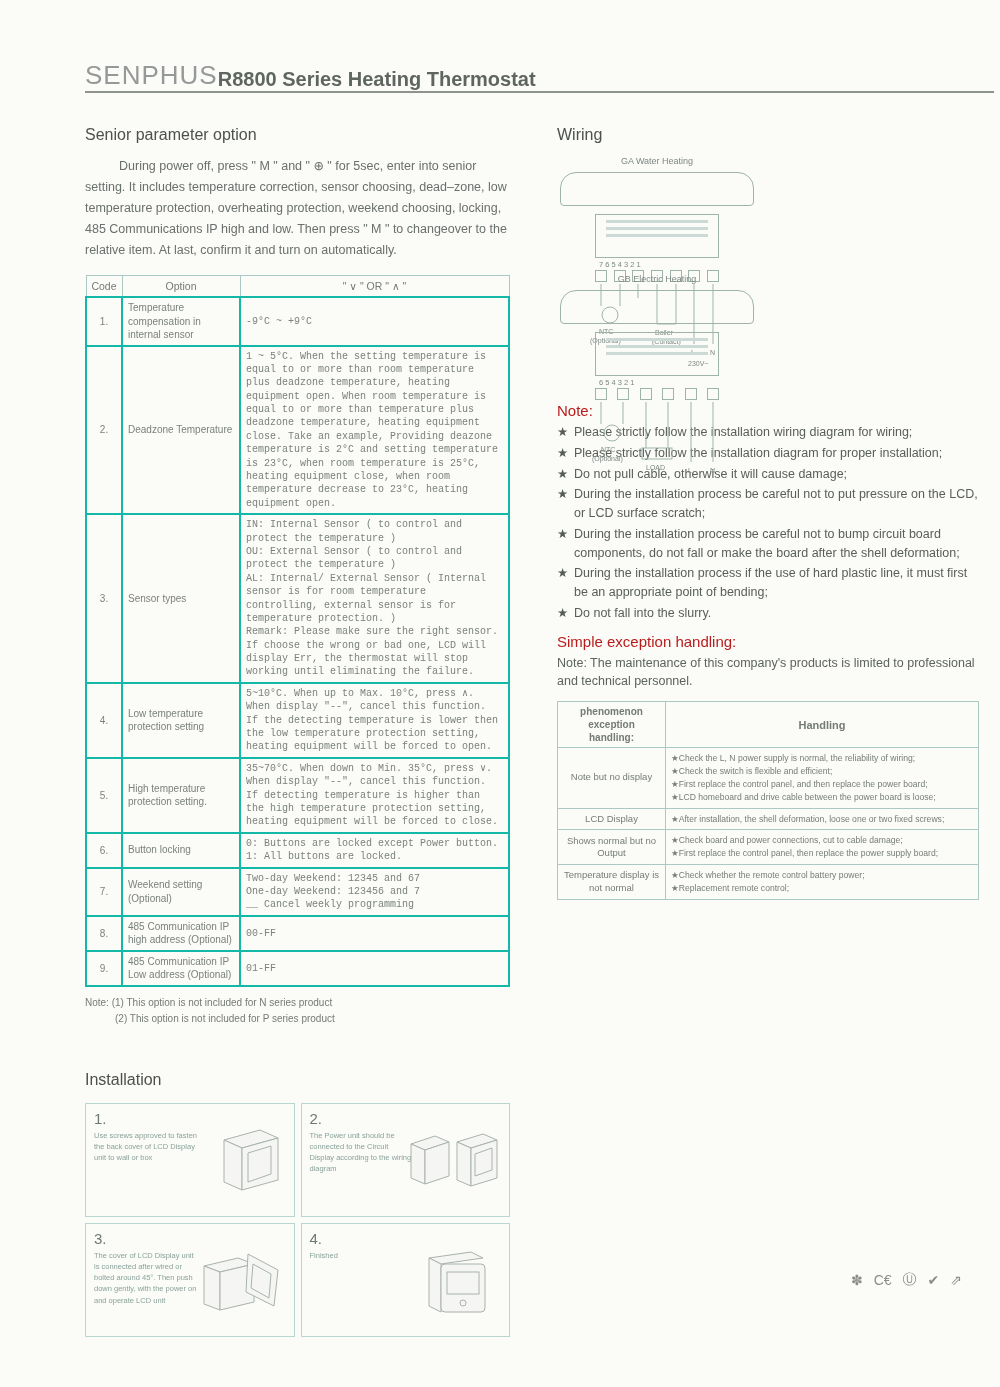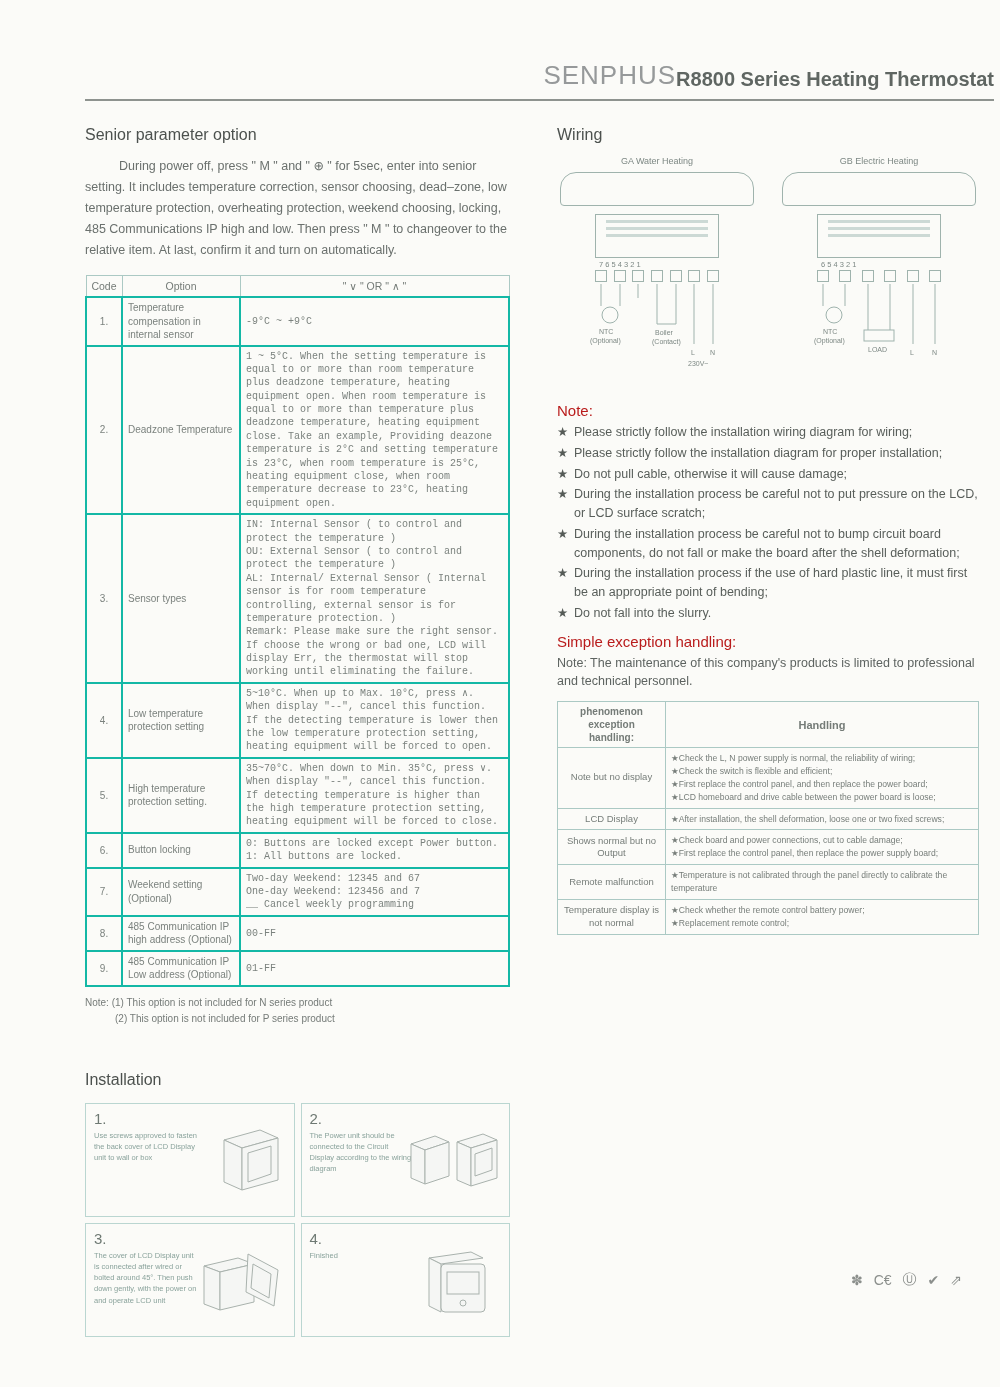--- a/index.html
+++ b/index.html
@@ -1,21 +1,21 @@
 <!DOCTYPE html>
 <html><head>
 <meta charset="utf-8">
 <style>
   * { margin:0; padding:0; box-sizing:border-box; }
   html,body { background:#e9e9e6; }
   body { font-family:"Liberation Sans", sans-serif; }
   .page { position:relative; width:1000px; height:1387px; margin:0 auto; background:#fbfbf8; overflow:hidden; color:#5f6662; }
 
   
-  .page-header { position:absolute; left:85px; right:6px; top:60px; display:flex; justify-content:flex-end; align-items:flex-end; border-bottom:2px solid #8e938f; padding-bottom:8px; }
+  .page-header { position:absolute; left:85px; right:6px; top:60px; display:flex; justify-content:flex-start; align-items:flex-end; border-bottom:2px solid #8e938f; }
   .brand { font-size:26px; color:#96999a; letter-spacing:1px; font-weight:400; }
   .doc-title { font-size:20px; font-weight:bold; color:#22262
 3; }
 
   
   .col-left  { position:absolute; left:85px;  top:126px; width:425px; }
   .col-right { position:absolute; left:557px; top:126px; width:422px; }
 
   h2.sec { font-size:16px; font-weight:400; color:#4c514e; margin-bottom:12px; }
   h3.sub { font-size:15px; font-weight:400; color:#b91c1c; margin:10px 0 4px; }
@@ -38,21 +38,21 @@
   .install-head { margin-top:44px; }
   .install-grid { display:grid; grid-template-columns:1fr 1fr; gap:6px; margin-top:14px; }
   .install-box { position:relative; border:1px solid #bad6d1; height:114px; padding:6px 8px; overflow:hidden; }
   .step-num  { font-size:15px; color:#6e7973; }
   .step-text { width:54%; font-size:7.5px; line-height:1.5; color:#8aa39c; margin-top:3px; }
   .step-art  { position:absolute; right:8px; top:16px; }
   .ln { fill:#f5f6f4; stroke:#a9b2ad; stroke-width:1; }
   .ln2 { fill:none; stroke:#a9b2ad; stroke-width:1; }
 
   
-  .wiring-row { display:flex; justify-content:space-between; margin-top:6px; height:236px; }
+  .wiring-row { display:flex; justify-content:space-between; margin-top:6px; height:236px;flex-direction:column; }
   .diagram { position:relative; width:200px; height:232px; }
   .diag-label { position:absolute; top:0; width:100%; text-align:center; font-size:9px; color:#7d8884; }
   .plate  { position:absolute; top:16px; left:3px; width:194px; height:34px; border:1px solid #9fb3ad; border-radius:16px 16px 4px 4px; }
   .module { position:absolute; top:58px; left:38px; width:124px; height:44px; border:1px solid #9fb3ad; padding:5px 10px; }
   .module i { display:block; height:3px; background:#ccd9d5; margin-bottom:4px; }
   .term-nums { position:absolute; top:104px; left:38px; width:124px; display:flex; justify-content:space-between; padding:0 4px; font-size:7.5px; color:#7d8884; letter-spacing:0; }
   .term-row  { position:absolute; top:114px; left:38px; width:124px; display:flex; justify-content:space-between; }
   .term-row b { display:block; width:12px; height:12px; border:1px solid #9fb3ad; }
   .wires { position:absolute; top:128px; left:0; }
 
@@ -356,24 +356,20 @@
         <tr>
           <td class="phen pre">LCD Display</td>
           <td class="hand pre">★After installation, the shell deformation, loose one or two fixed screws;</td>
         </tr>
         <tr>
           <td class="phen pre">Shows normal but no Output</td>
           <td class="hand pre">★Check board and power connections, cut to cable damage;
 ★First replace the control panel, then replace the power supply board;</td>
         </tr>
         <tr>
-          <td class="phen pre">Remote malfunction</td>
-          <td class="hand pre">★Temperature is not calibrated through the panel directly to calibrate the temperature</td>
-        </tr>
-        <tr>
           <td class="phen pre">Temperature display is not normal</td>
           <td class="hand pre">★Check whether the remote control battery power;
 ★Replacement remote control;</td>
         </tr>
       </tbody>
     </table>
   </div>
 
   <div class="cert-row">
     <span>✽</span>

